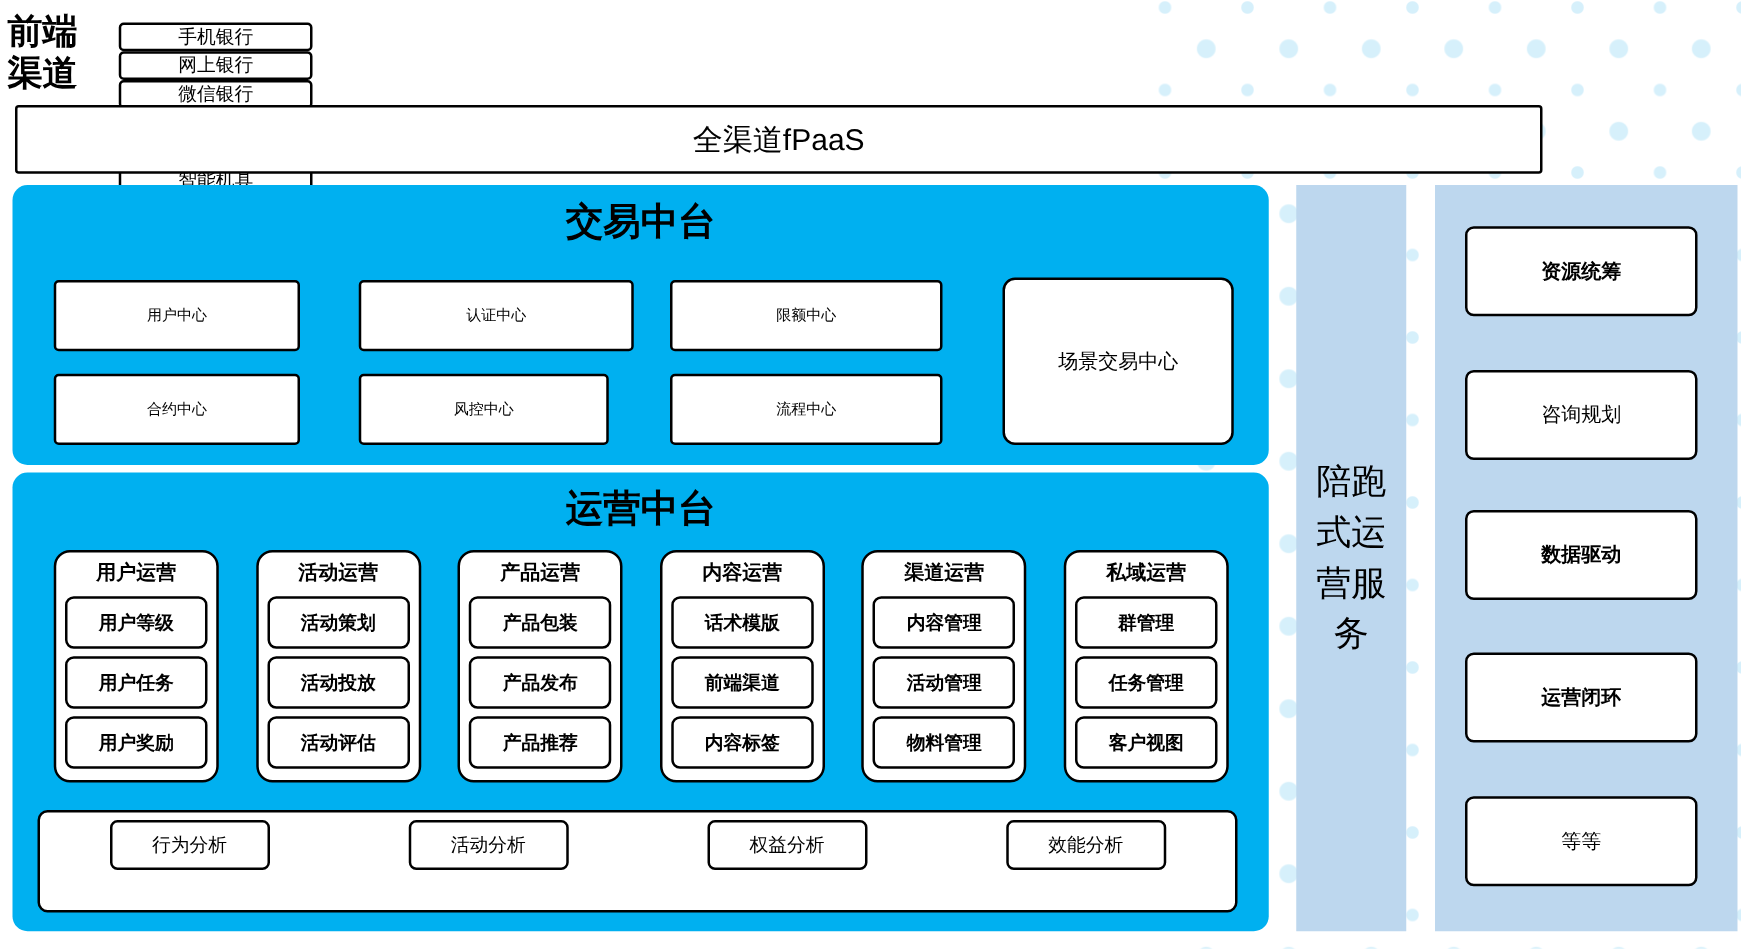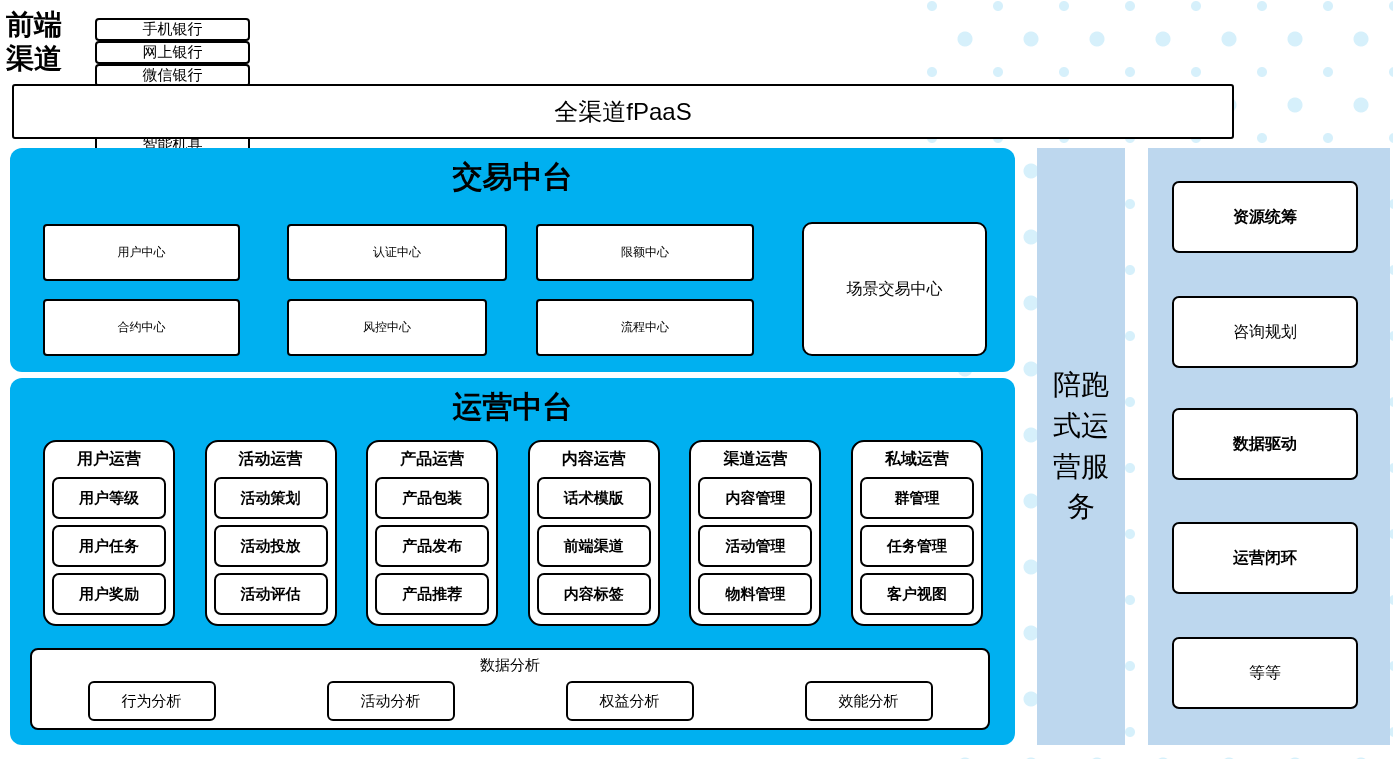--- a/index.html
+++ b/index.html
@@ -174,21 +174,20 @@
       </div>
       <div class="col">
         <div class="col-title">私域运营</div>
         <div class="box item">群管理</div>
         <div class="box item">任务管理</div>
         <div class="box item">客户视图</div>
       </div>
     </div>
 
     <div class="analysis">
-      <div class="an-title">数据分析</div>
       <div class="an-row">
         <div class="box an-box">行为分析</div>
         <div class="box an-box">活动分析</div>
         <div class="box an-box">权益分析</div>
         <div class="box an-box">效能分析</div>
       </div>
     </div>
   </div>
 
   <div class="sidebar">

